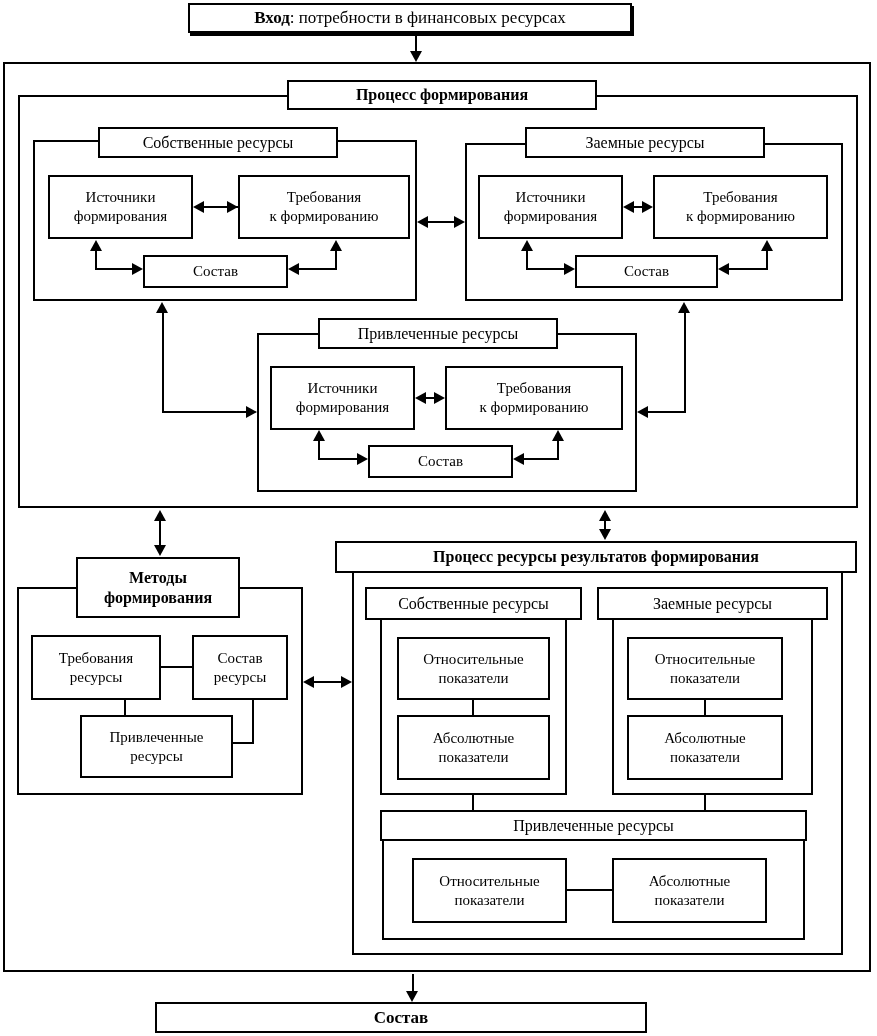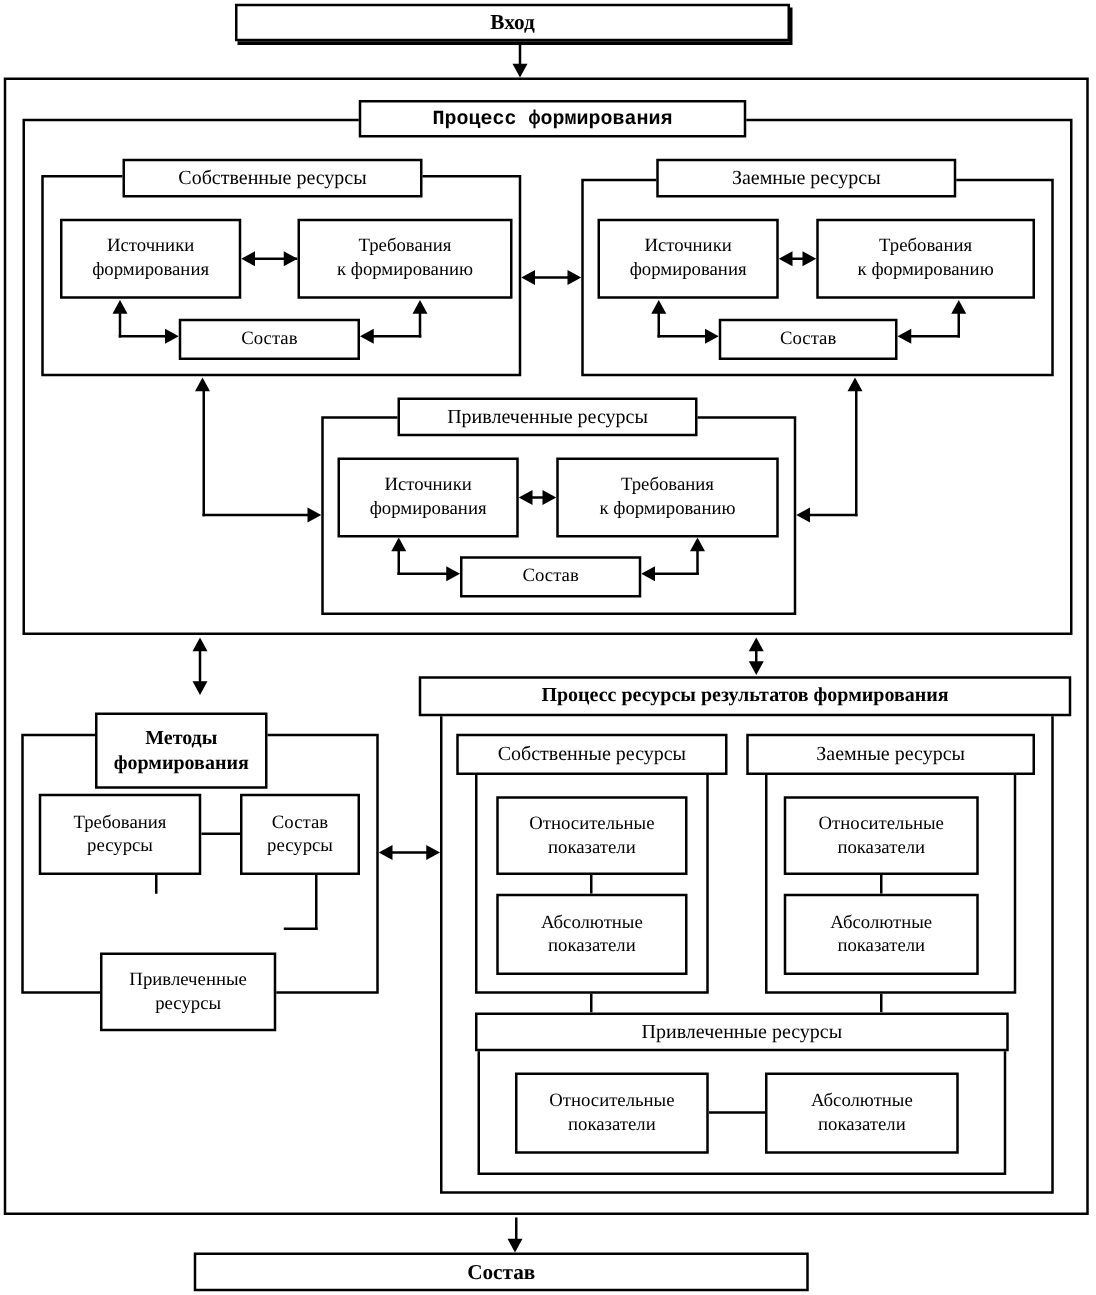--- a/index.html
+++ b/index.html
@@ -19,30 +19,30 @@
   .td{border-left:6px solid transparent;border-right:6px solid transparent;border-top:11px solid #000;}
   .tl{border-top:6px solid transparent;border-bottom:6px solid transparent;border-right:11px solid #000;}
   .tr{border-top:6px solid transparent;border-bottom:6px solid transparent;border-left:11px solid #000;}
 </style>
 </head>
 <body>
 
 <div class="stage">
 
   <div class="box fs17 shadow" style="left:188px;top:3px;width:444px;height:30px;">
-    <span class="bold">Вход</span>
+    <span class="bold">Вход</span><span>: потребности в финансовых ресурсах</span>
   </div>
 
   <i class="vl" style="left:415px;top:33px;width:2px;height:22px;"></i>
   <i class="td" style="left:410px;top:51px;"></i>
 
   <div class="frame" style="left:3px;top:62px;width:868px;height:910px;"></div>
 
   <div class="frame" style="left:18px;top:95px;width:840px;height:413px;"></div>
-  <div class="box fs16 bold" style="left:287px;top:80px;width:310px;height:30px;font-family:Liberation Mono, monospace;">
+  <div class="box fs16 bold" style="left:287px;top:80px;width:310px;height:30px;">
     <span>Процесс формирования</span>
   </div>
 
   <div class="frame" style="left:33px;top:140px;width:384px;height:161px;"></div>
   <div class="box fs16" style="left:98px;top:127px;width:240px;height:31px;">
     <span>Собственные ресурсы</span>
   </div>
   <div class="box" style="left:48px;top:175px;width:145px;height:64px;">Источники
 формирования</div>
   <div class="box" style="left:238px;top:175px;width:172px;height:64px;">Требования
@@ -117,27 +117,27 @@
   <i class="tl" style="left:637px;top:406px;"></i>
 
   <i class="vl" style="left:159px;top:518px;width:2px;height:30px;"></i>
   <i class="tu" style="left:154px;top:510px;"></i>
   <i class="td" style="left:154px;top:545px;"></i>
   <i class="vl" style="left:604px;top:518px;width:2px;height:14px;"></i>
   <i class="tu" style="left:599px;top:510px;"></i>
   <i class="td" style="left:599px;top:529px;"></i>
 
   <div class="frame" style="left:17px;top:587px;width:286px;height:208px;"></div>
-  <div class="box fs16 bold" style="left:76px;top:557px;width:138px;height:61px;margin-top:13px;">Методы
+  <div class="box fs16 bold" style="left:76px;top:557px;width:164px;height:61px;">Методы
 формирования</div>
   <div class="box" style="left:31px;top:635px;width:130px;height:65px;">Требования
 ресурсы</div>
   <div class="box" style="left:192px;top:635px;width:96px;height:65px;">Состав
 ресурсы</div>
-  <div class="box" style="left:80px;top:715px;width:141px;height:63px;margin-top:47px;">Привлеченные
+  <div class="box" style="left:80px;top:715px;width:153px;height:63px;">Привлеченные
 ресурсы</div>
   <i class="hl" style="left:161px;top:666px;width:31px;height:2px;"></i>
   <i class="vl" style="left:124px;top:700px;width:2px;height:15px;"></i>
   <i class="vl" style="left:252px;top:700px;width:2px;height:44px;"></i>
   <i class="hl" style="left:227px;top:742px;width:27px;height:2px;"></i>
 
   <i class="hl" style="left:308px;top:681px;width:38px;height:2px;"></i>
   <i class="tl" style="left:303px;top:676px;"></i>
   <i class="tr" style="left:341px;top:676px;"></i>
 

